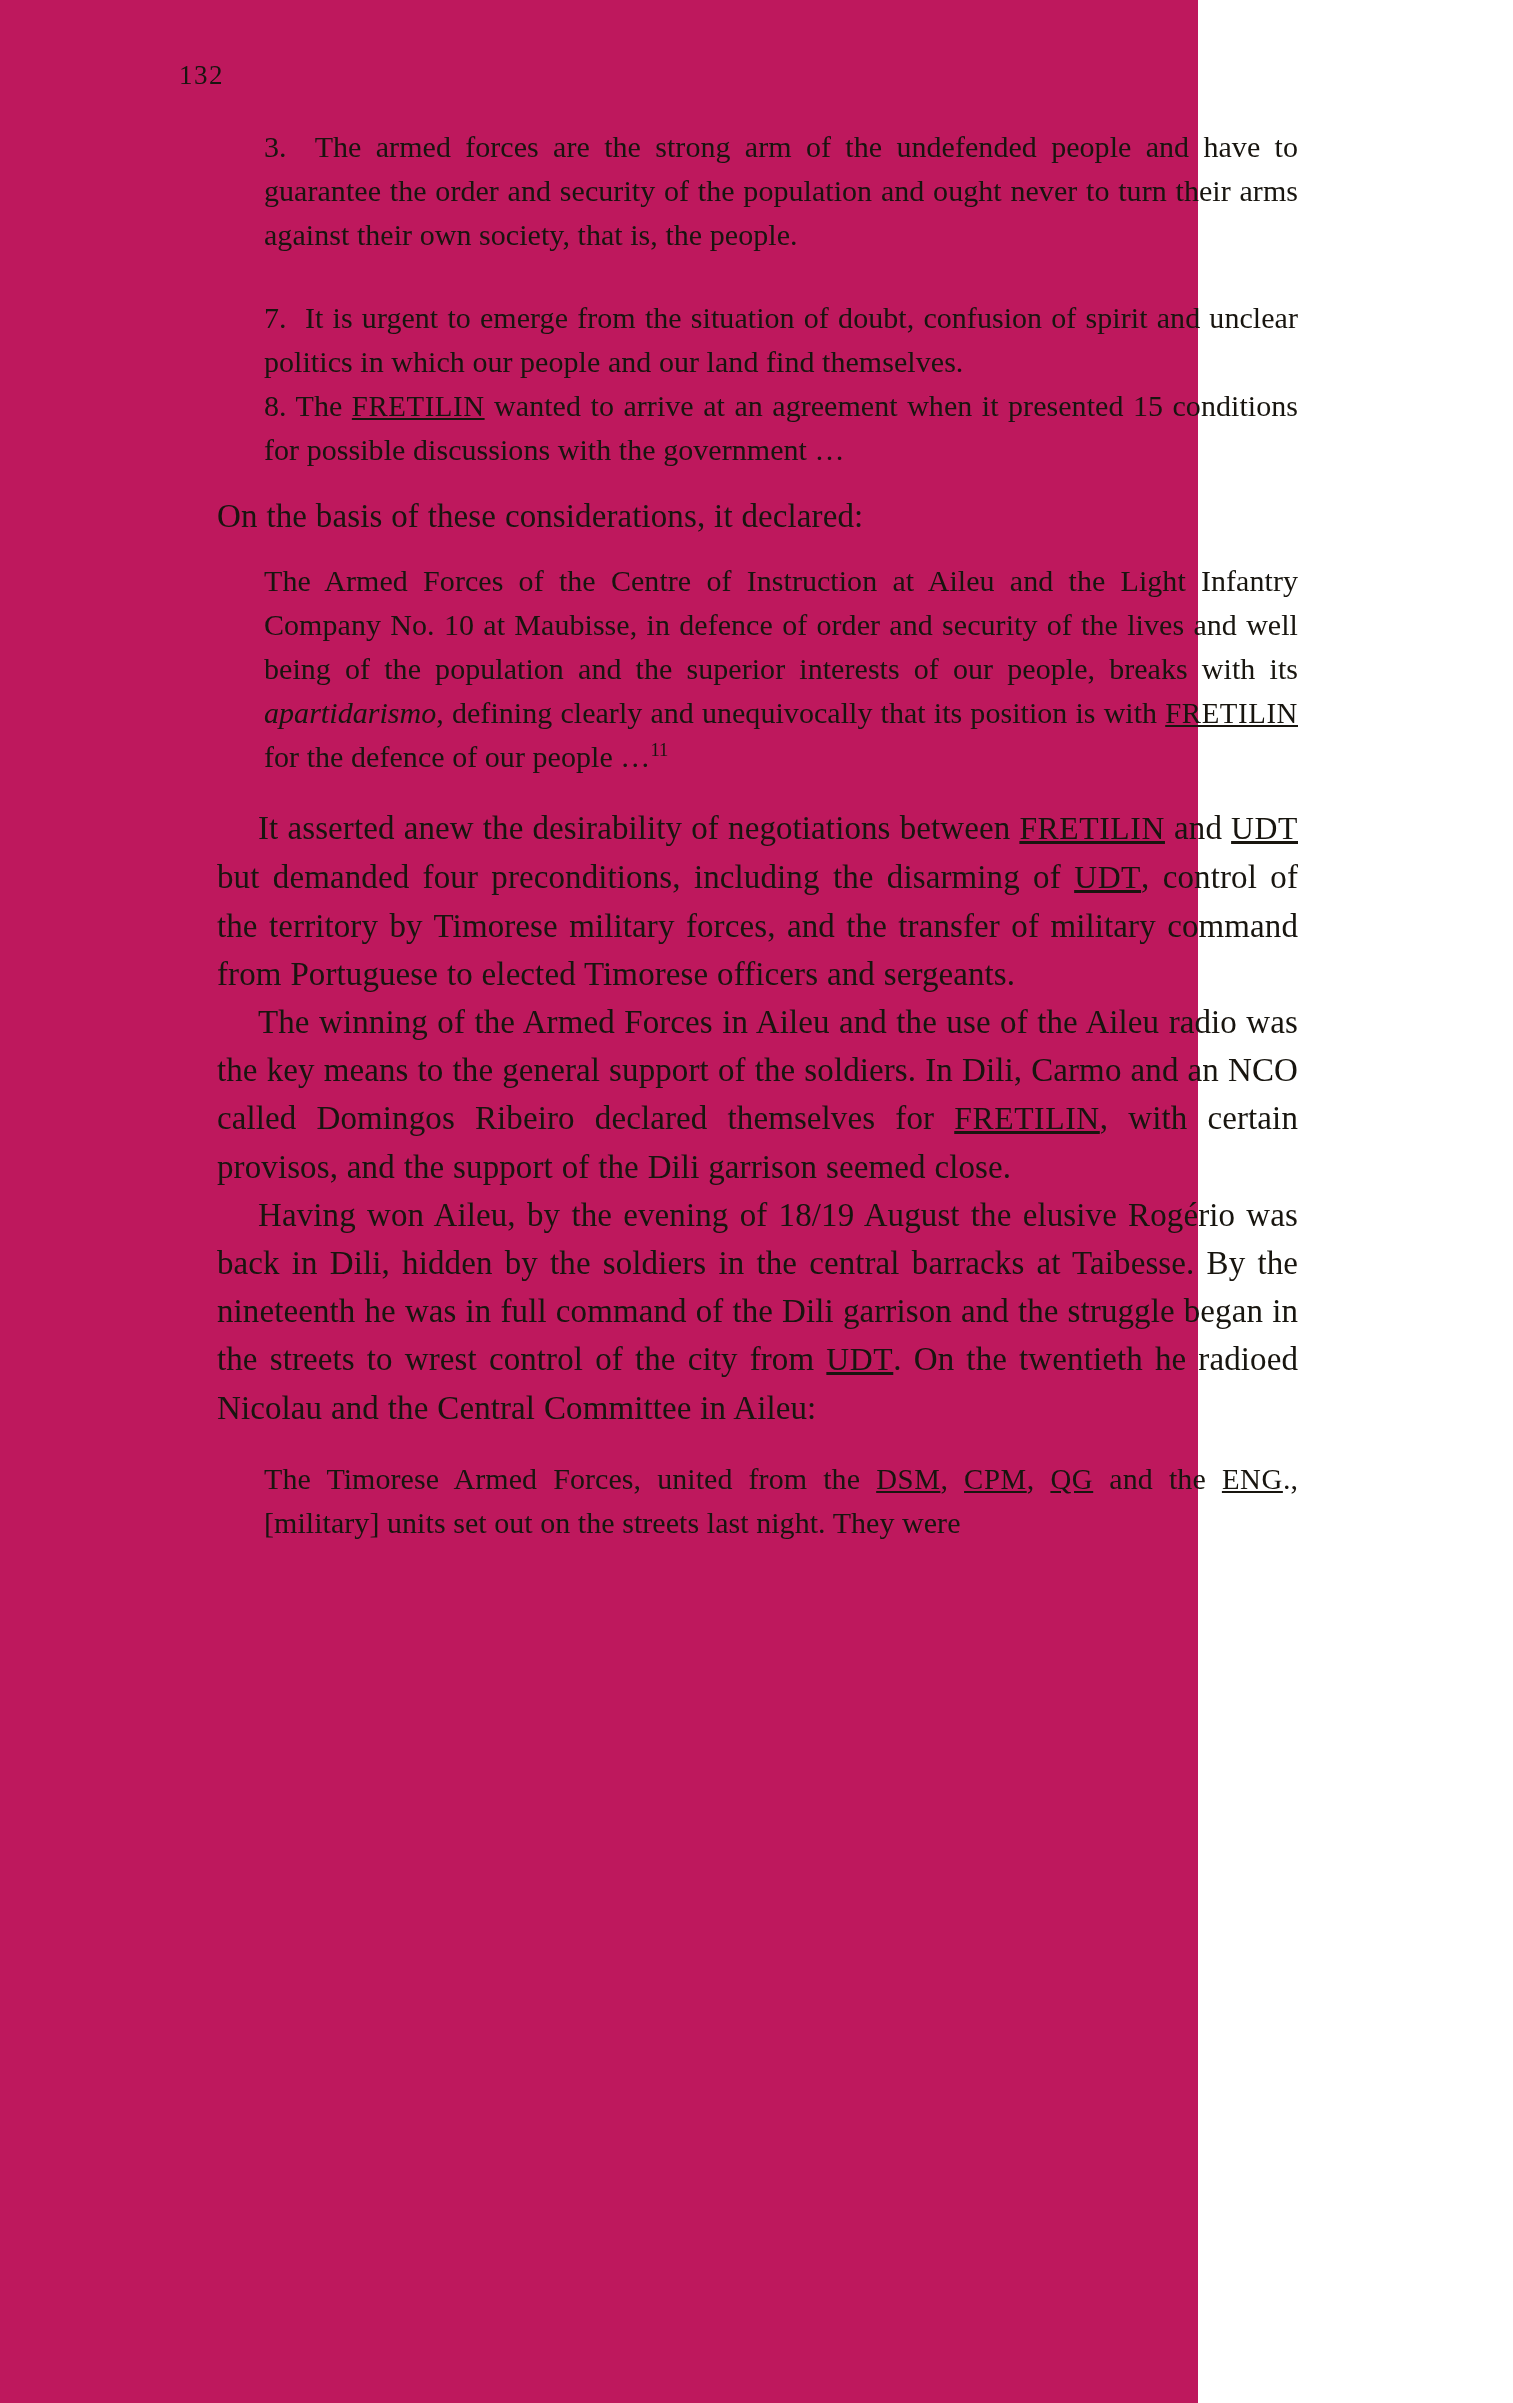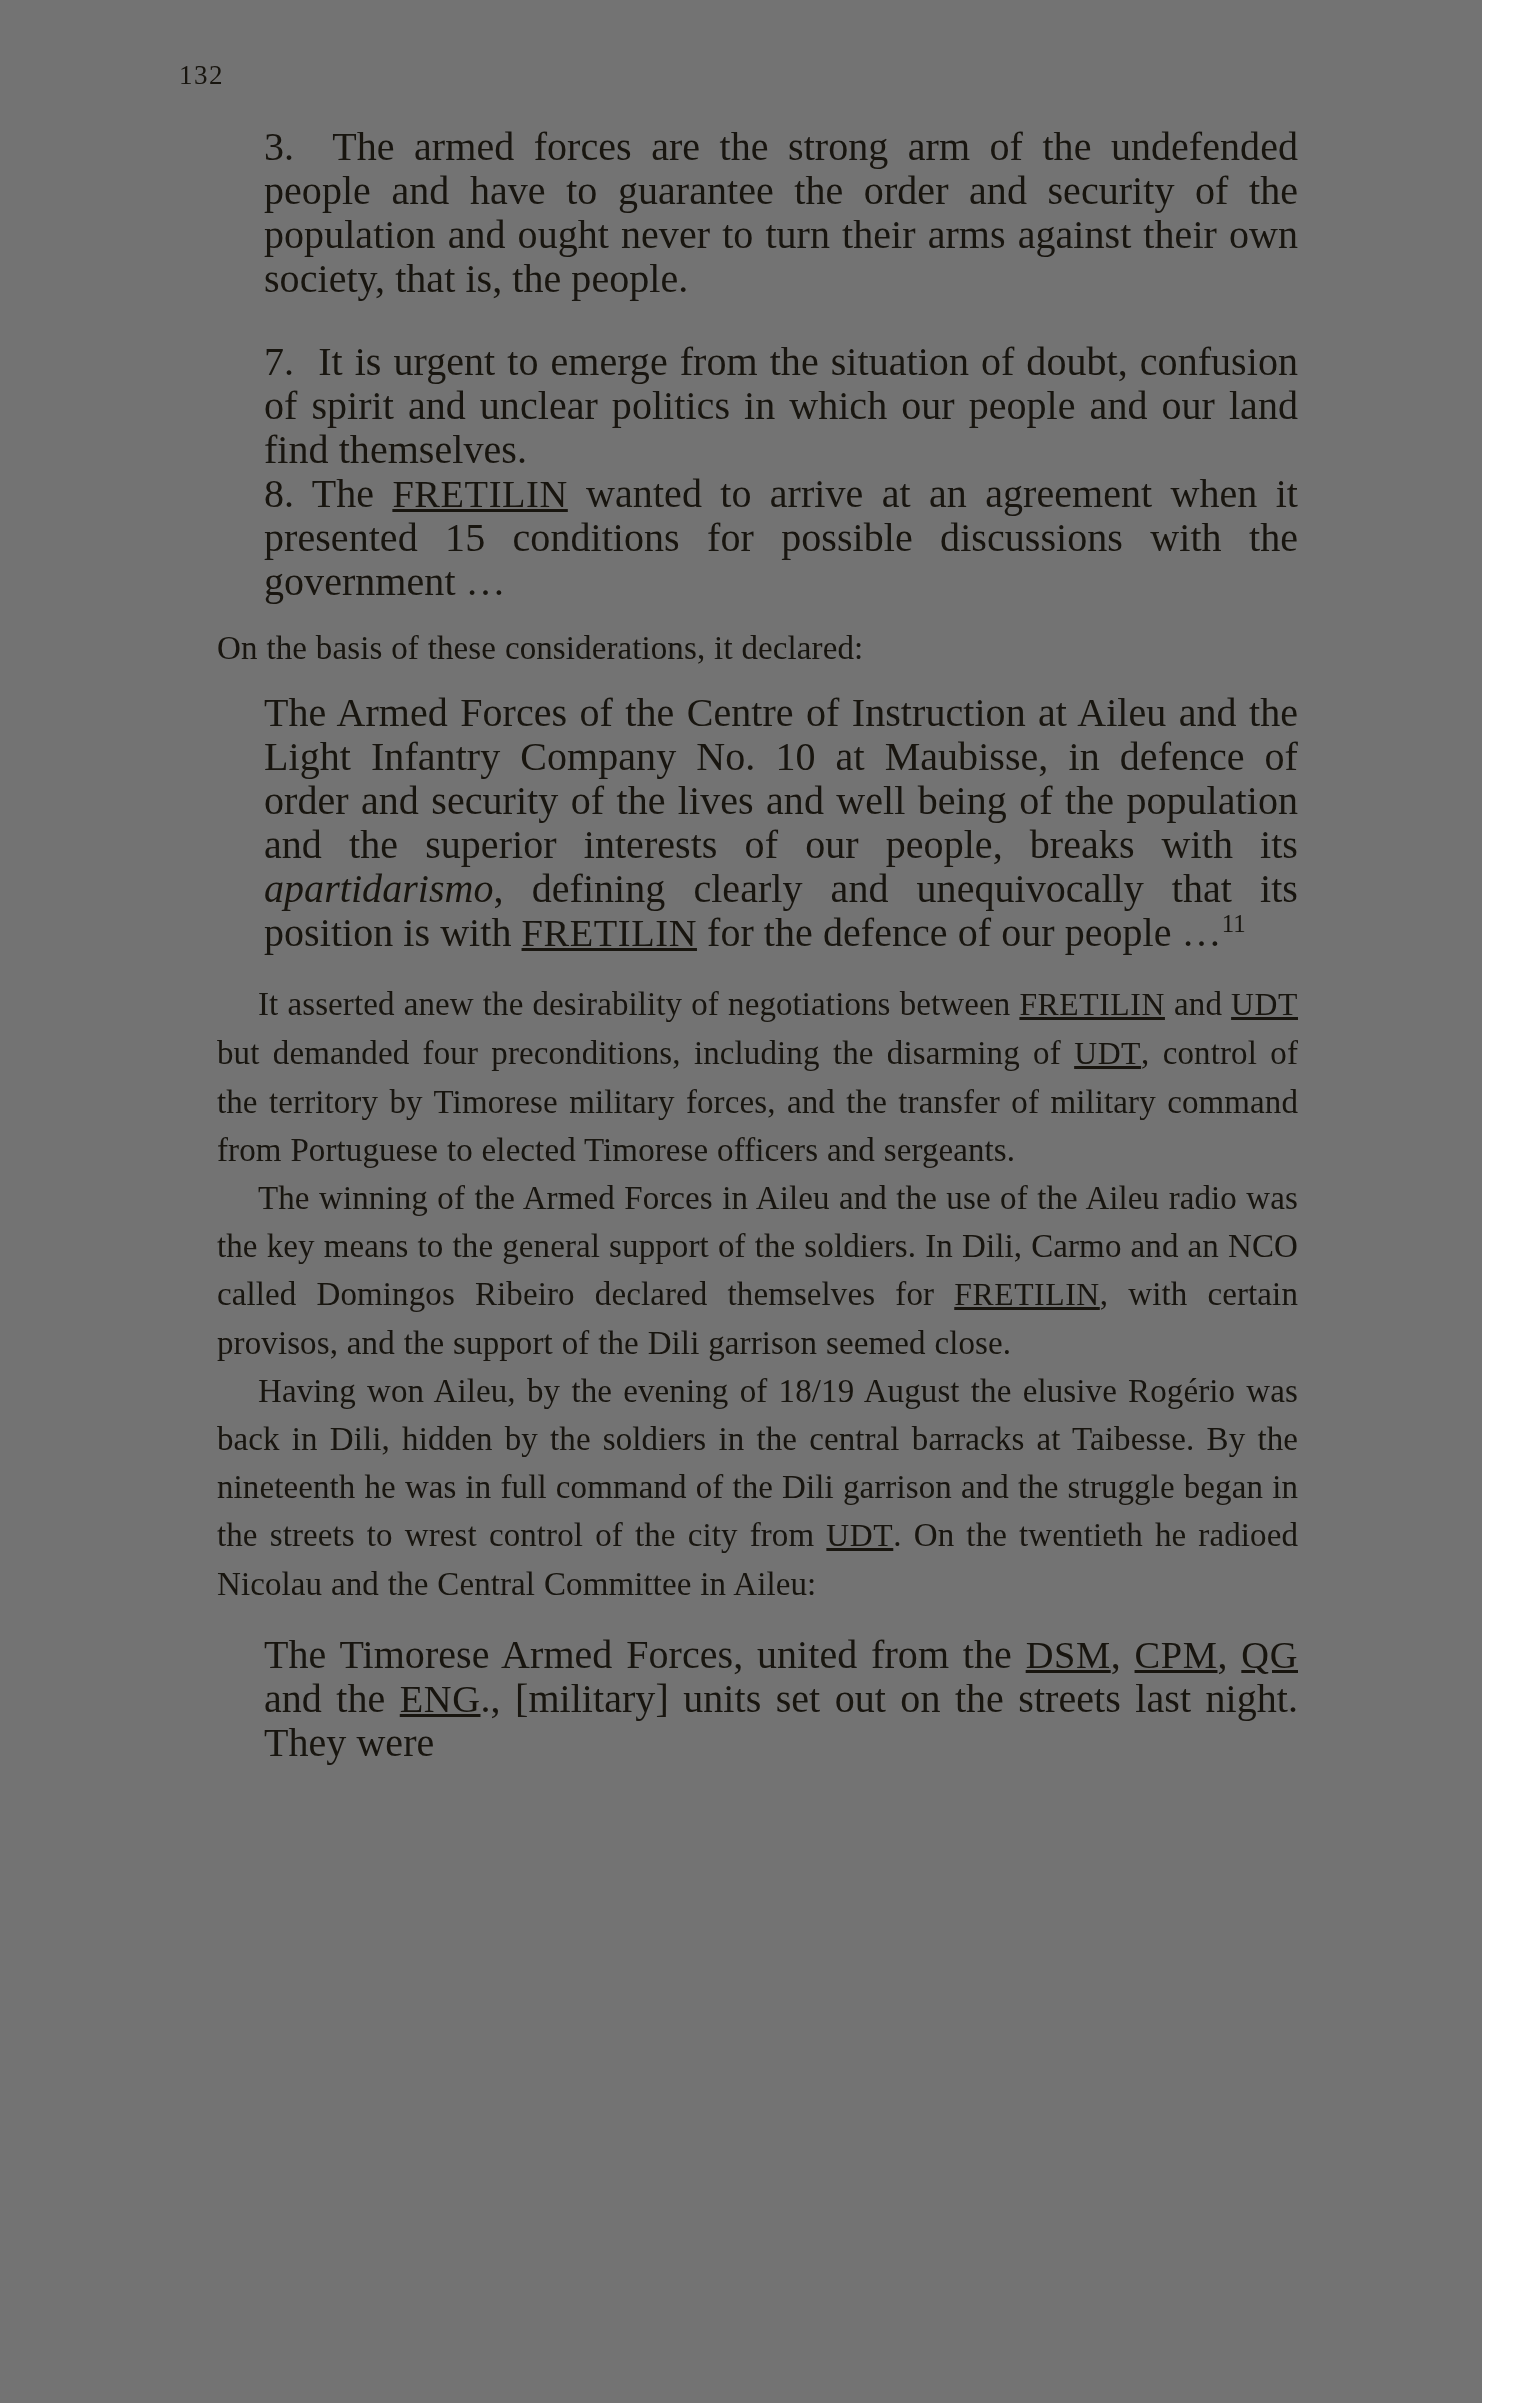--- a/index.html
+++ b/index.html
@@ -10,25 +10,25 @@
   body {
     width: 1514px;
     height: 2403px;
     font-family: "Liberation Serif", "DejaVu Serif", serif;
     color: #18150f;
     overflow: hidden;
     position: relative;
   }
   .page {
     position: relative;
-    width: 1482px;
+    width: 1198px;
     height: 2403px;
     box-sizing: border-box;
     padding: 0;
-    background: #737373;
+    background: #be185d;
   }
   .running-head {
     position: absolute;
     top: 60px;
     left: 0;
     width: 100%;
     display: flex;
     align-items: baseline;
     font-size: 29px;
     letter-spacing: 0.4px;
@@ -61,21 +61,21 @@
     line-height: 48px;
     letter-spacing: 0.1px;
     word-spacing: 0.5px;
   }
   .body-p.indent { text-indent: 41px; }
   .body-p.noindent { text-indent: 0; }
 
   .quote {
     margin-left: 47px;
     width: 1034px;
-    font-size: 40px;
+    font-size: 30px;
     line-height: 44px;
     letter-spacing: 0.05px;
   }
   .quote p { text-align: justify; }
   .gap-md { height: 19.5px; }
   .gap-lg { height: 25px; }
 
   .sc {
     font-variant: small-caps;
     font-size: 0.96em;

